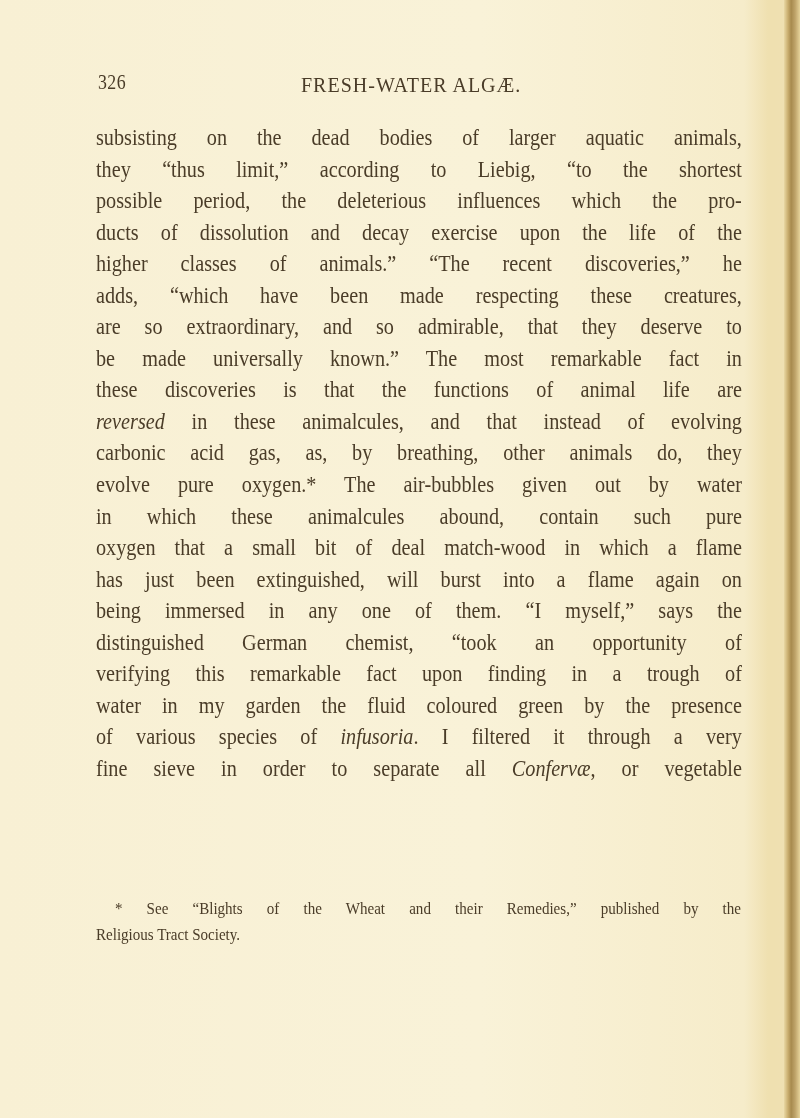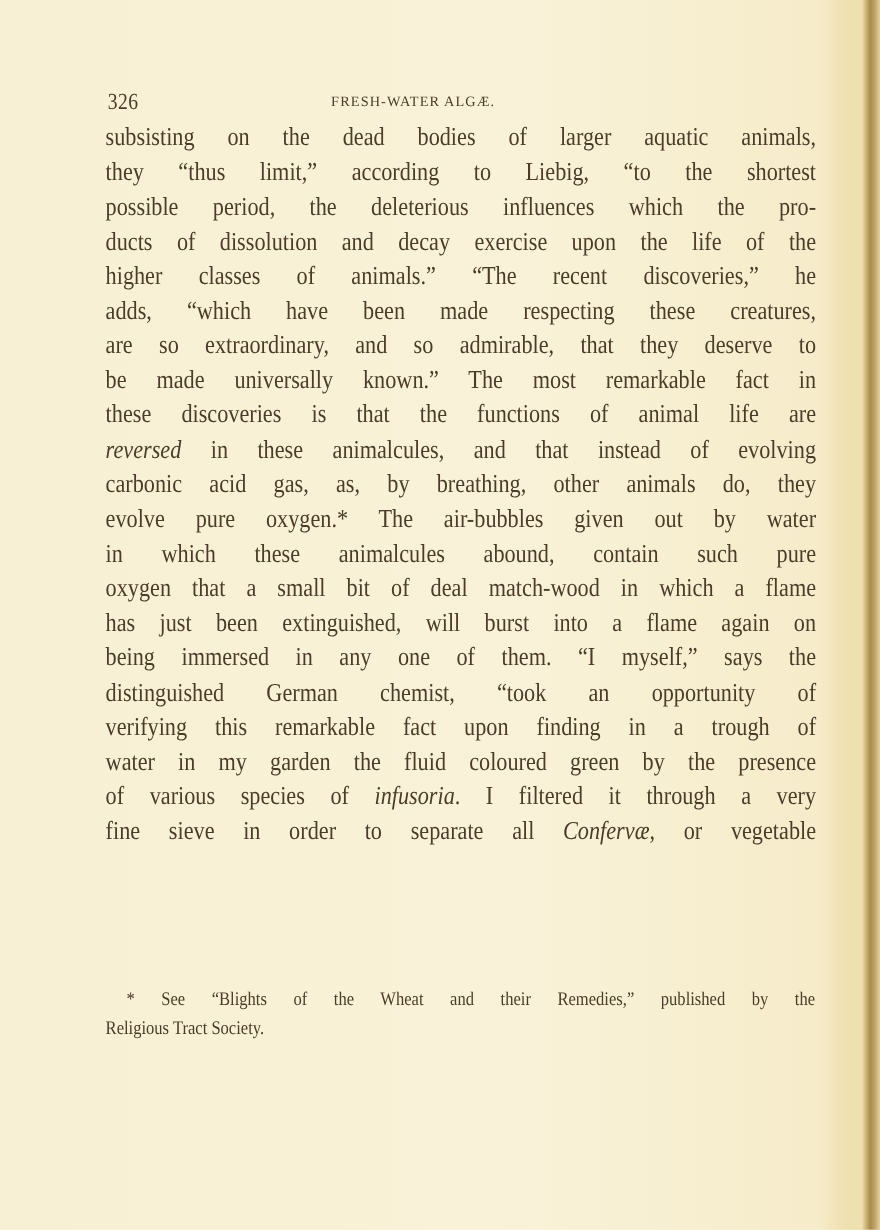--- a/index.html
+++ b/index.html
@@ -11,31 +11,31 @@
   }
   .edge {
     position:absolute; top:0; right:0; width:16px; height:1118px;
     background: linear-gradient(90deg, #e9d8a4 0%, #c9ad6e 25%, #a78a4e 45%, #bfa46a 70%, #e6d39a 100%);
   }
   .edge2 {
     position:absolute; top:0; right:16px; width:10px; height:1118px;
     background: linear-gradient(90deg, rgba(240,226,180,0) 0%, #efe0b2 100%);
   }
   .header {
-    position:absolute; top:80px; left:96px; width:640px; height:30px;text-align:right;
+    position:absolute; top:70px; left:96px; width:640px; height:30px;text-align:right;
   }
   .page-number {
     position:absolute; left:2px; top:0; font-size:21px; letter-spacing:0.5px;
     transform:scaleX(0.85); transform-origin:left;
   }
   .running-head {
-    position:absolute; left:205px; top:4px; font-size:13px; letter-spacing:1px;
+    position:absolute; left:205px; top:4px; font-size:20px; letter-spacing:1px;
   }
   .body-text {
-    position:absolute; top:110px; left:96px; width:646px;
+    position:absolute; top:122px; left:96px; width:646px;
   }
   .line {
     height:31.55px; line-height:31.55px; font-size:23.5px; white-space:nowrap;
     text-align:justify; text-align-last:justify;
     transform:scaleX(0.86); transform-origin:left; width:751px;
     display:block;
   }
   .line i { font-style:italic; }
   .footnote {
     position:absolute; top:895px; left:96px; width:650px;

